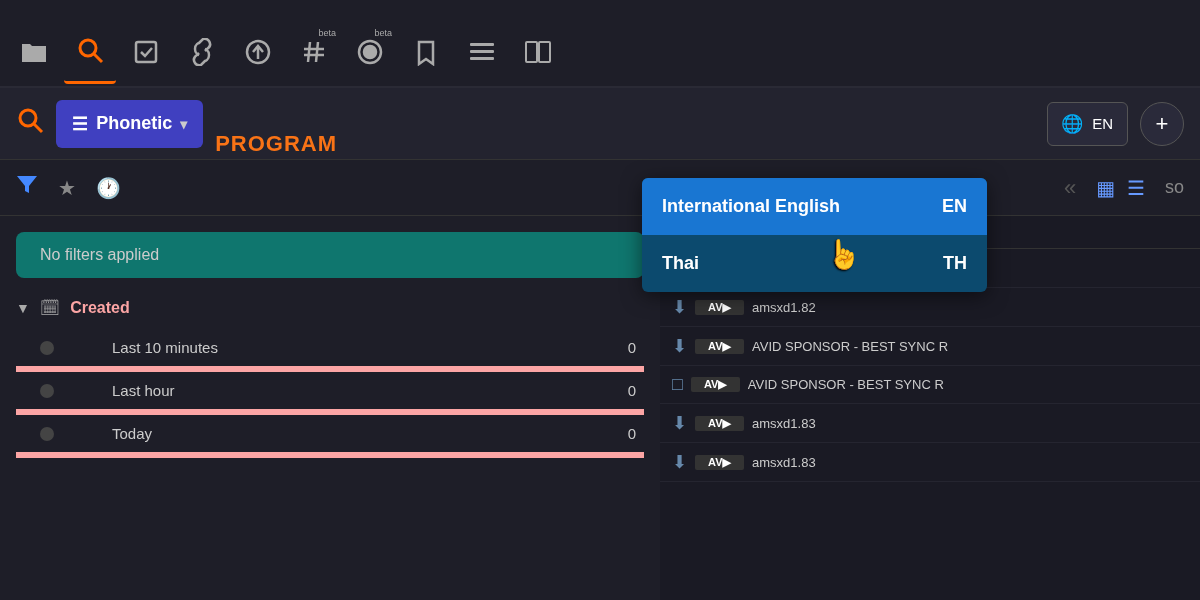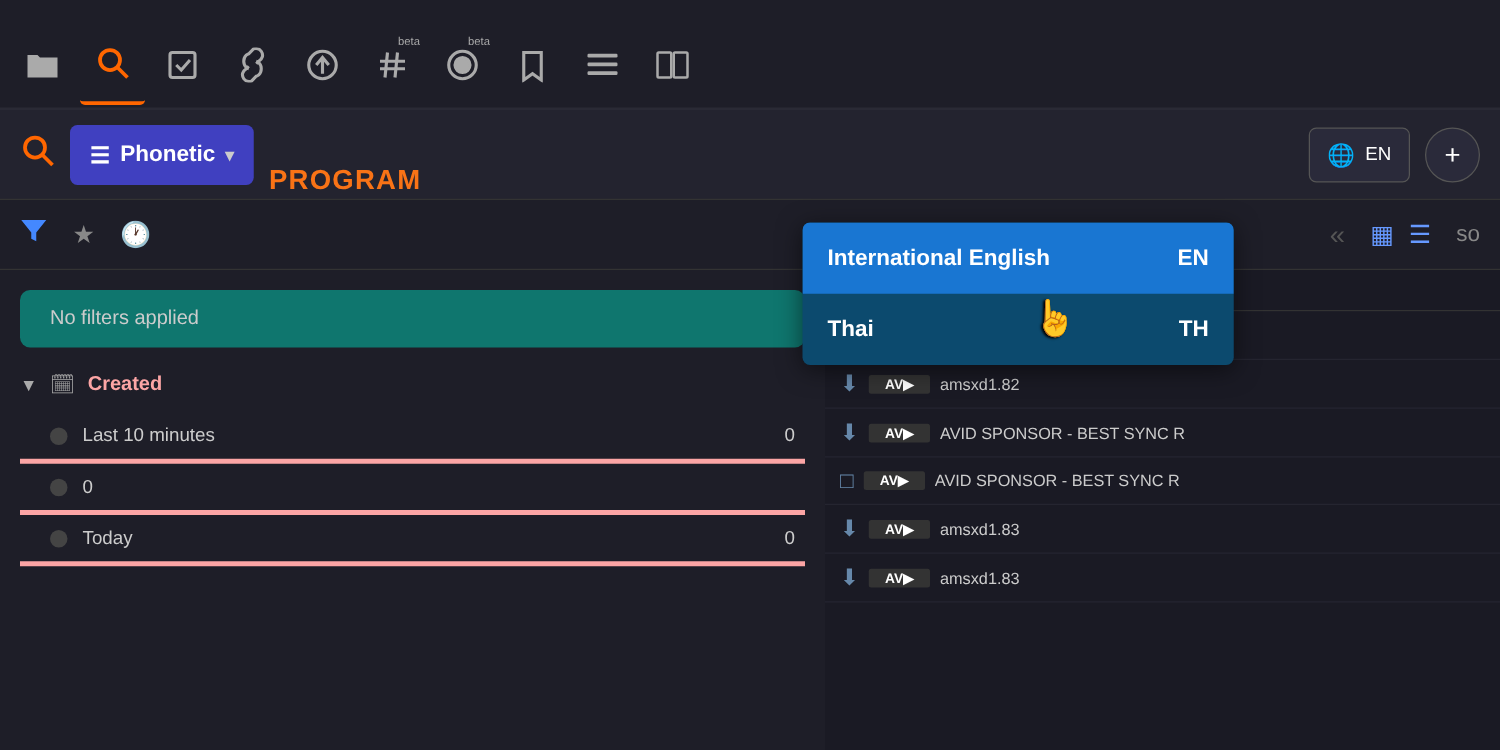--- a/index.html
+++ b/index.html
@@ -231,22 +231,23 @@
       margin-bottom: 12px;
     }
     .section-arrow { color: #aaa; font-size: 14px; cursor: pointer; }
     .section-icon { color: #aaa; font-size: 16px; }
     .section-title { color: #fca5a5; font-size: 16px; font-weight: bold; }
 
     .filter-row {
       display: flex;
       align-items: center;
       padding: 10px 0;
-      border-bottom: 4px solid #fca5a5;
+      border-bottom: 6px solid #fca5a5;
       padding-left: 24px;
+      gap: 46px;
     }
     .filter-dot {
       width: 14px; height: 14px;
       border-radius: 50%;
       background: #444;
       margin-right: 12px;
       flex-shrink: 0;
     }
     .filter-name { color: #ccc; font-size: 15px; flex: 1; }
     .filter-count { color: #ccc; font-size: 15px; margin-right: 8px; }
@@ -476,20 +477,21 @@
     <span class="section-title">Created</span>
   </div>
 
   <div class="filter-row">
     <div class="filter-dot"></div>
     <span class="filter-name">Last 10 minutes</span>
     <span class="filter-count">0</span>
   </div>
   <div class="filter-row">
     <div class="filter-dot"></div>
+    <span class="filter-name">Last hour</span>
     <span class="filter-count">0</span>
   </div>
   <div class="filter-row">
     <div class="filter-dot"></div>
     <span class="filter-name">Today</span>
     <span class="filter-count">0</span>
   </div>
 </div>
 
 <div class="right-panel">

